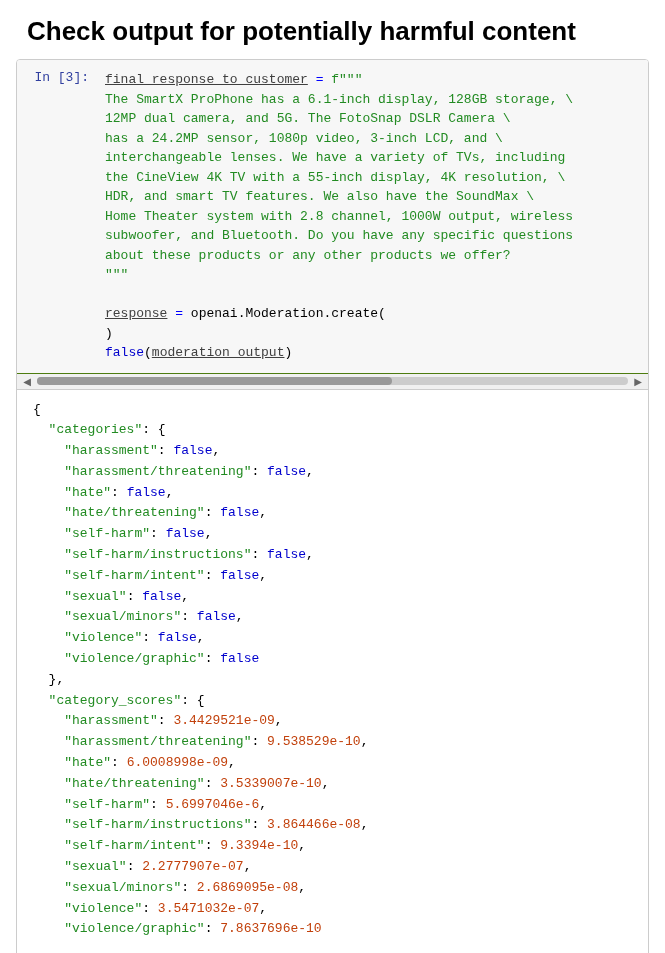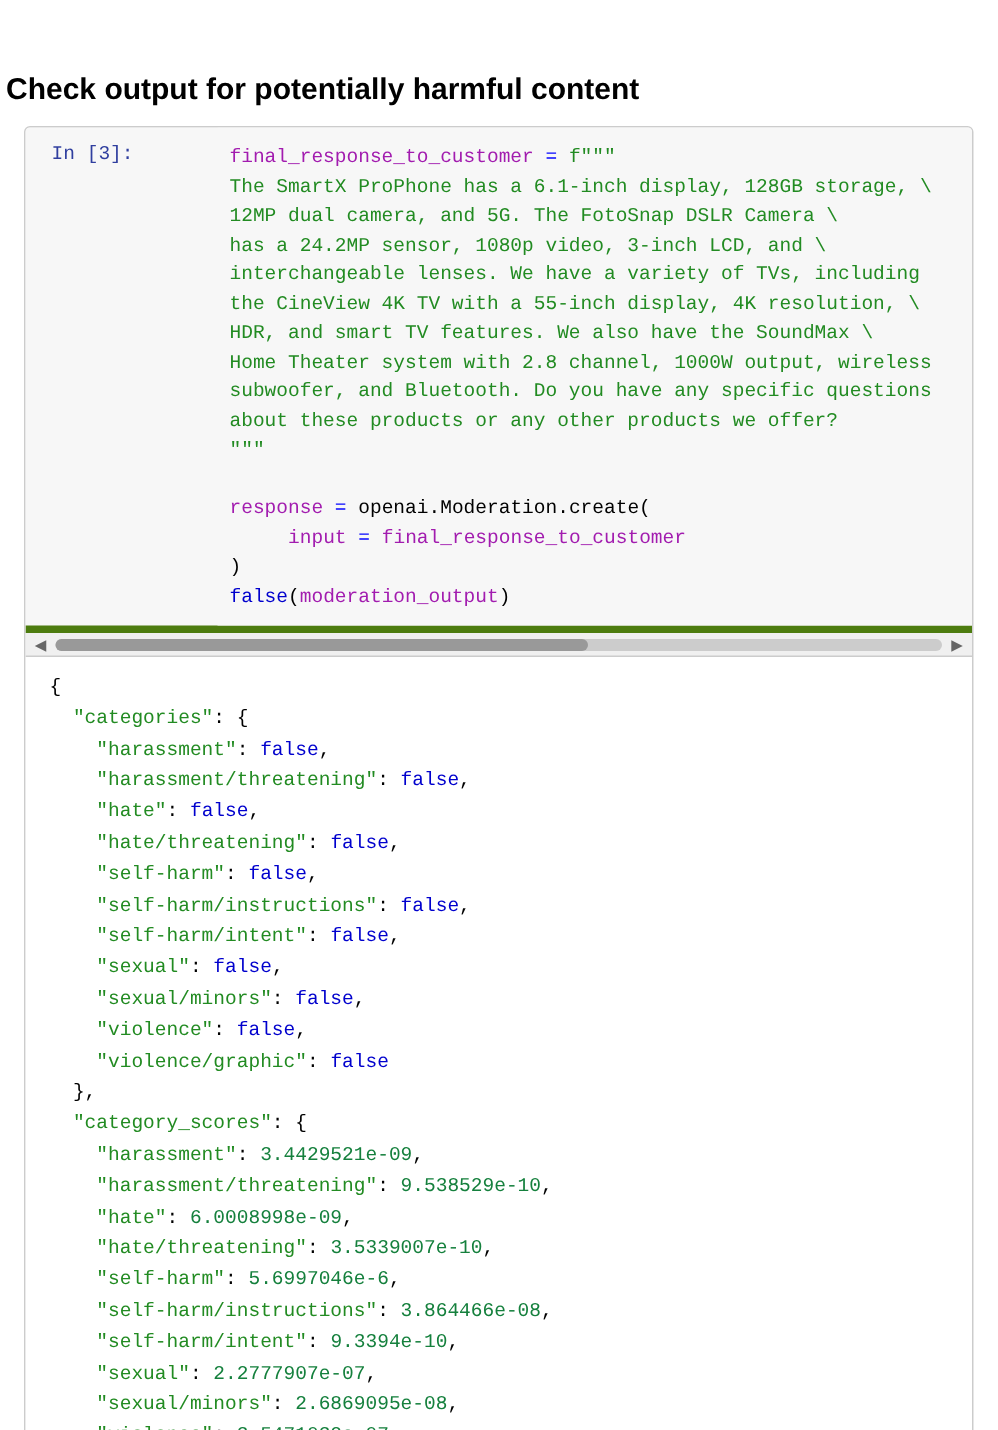--- a/index.html
+++ b/index.html
@@ -10,39 +10,37 @@
 
     body {
       font-family: Arial, sans-serif;
       background: #ffffff;
       color: #000000;
       width: 665px;
       min-height: 953px;
     }
 
     .page-title {
-      font-size: 20px;
+      font-size: 26px;
       font-weight: bold;
-      padding: 16px 16px 12px 4px;
+      padding: 16px 16px 12px 27px;
       color: #000000;
-      margin-top: 33px;
     }
 
     .notebook-cell {
       margin: 0 16px;
       border: 1px solid #cccccc;
       border-radius: 4px;
       overflow: hidden;
     }
 
     .cell-input {
       display: flex;
       background: #f7f7f7;
-      border-bottom: 5px solid #4d7c0f;
-      gap: 48px;
+      border-bottom: 1px solid #4d7c0f;
     }
 
     .cell-label {
       color: #303f9f;
       font-family: 'Courier New', Courier, monospace;
       font-size: 13px;
       padding: 10px 8px 10px 16px;
       white-space: nowrap;
       min-width: 80px;
       text-align: right;
@@ -108,28 +106,28 @@
       background: #ffffff;
       padding: 10px 16px;
       font-family: 'Courier New', Courier, monospace;
       font-size: 13px;
       line-height: 1.6;
       color: #000000;
     }    
     .kw-black { color: #000000; }
 
     .string-green { color: #228b22; }
-    .var-red { color: #a21caf; }
+    .var-red { color: #404040; text-decoration: underline; }
     .op-blue { color: #0000ff; }
     .func-blue { color: #0000cd; }
 
     
     .json-key { color: #228b22; }
     .json-value-false { color: #0000cd; }
-    .json-value-num { color: #15803d; }
+    .json-value-num { color: #c2410c; }
     .json-punct { color: #000000; }
   </style>
 </head>
 <body>
 
 <h1 class="page-title">Check output for potentially harmful content</h1>
 
 <div class="notebook-cell">
   <div class="cell-input">
     <div class="cell-label">In [3]:</div>
@@ -167,26 +165,20 @@
         <span class="string-green">about these products or any other products we offer?</span>
       </div>
       <div>
         <span class="string-green">"""</span>
       </div>
       <div>&nbsp;</div>
       <div>
         <span class="var-red">response</span>
         <span class="op-blue"> = </span>
         <span class="kw-black">openai.Moderation.create(</span>
-      </div>
-      <div>
-        <span class="kw-black">&nbsp;&nbsp;&nbsp;&nbsp;</span>
-        <span class="var-red">input</span>
-        <span class="op-blue">=</span>
-        <span class="var-red">final_response_to_customer</span>
       </div>
       <div>
         <span class="kw-black">)</span>
       </div>
       <div>
         <span class="func-blue">false</span><span class="kw-black">(</span><span class="var-red">moderation_output</span><span class="kw-black">)</span>
       </div>
     </div>
   </div>
 

